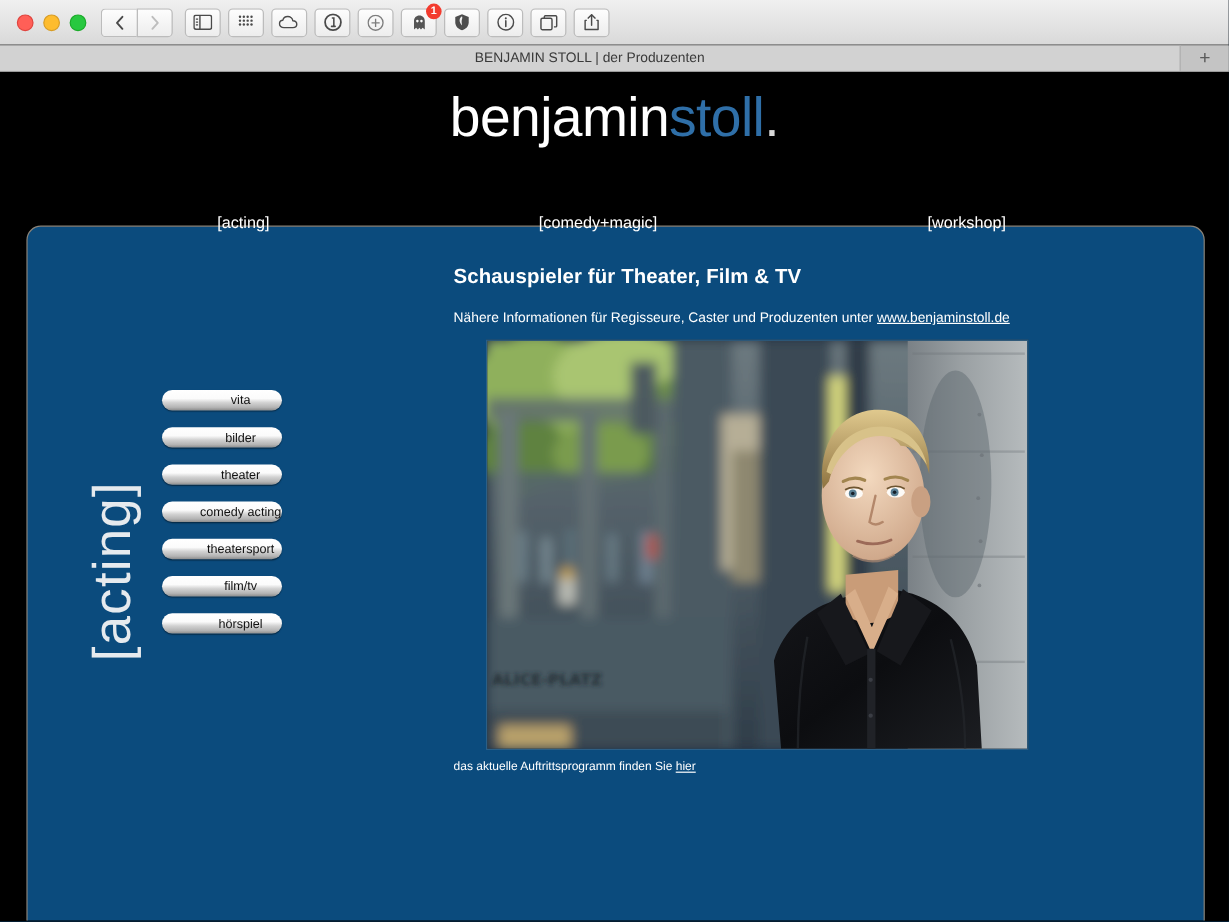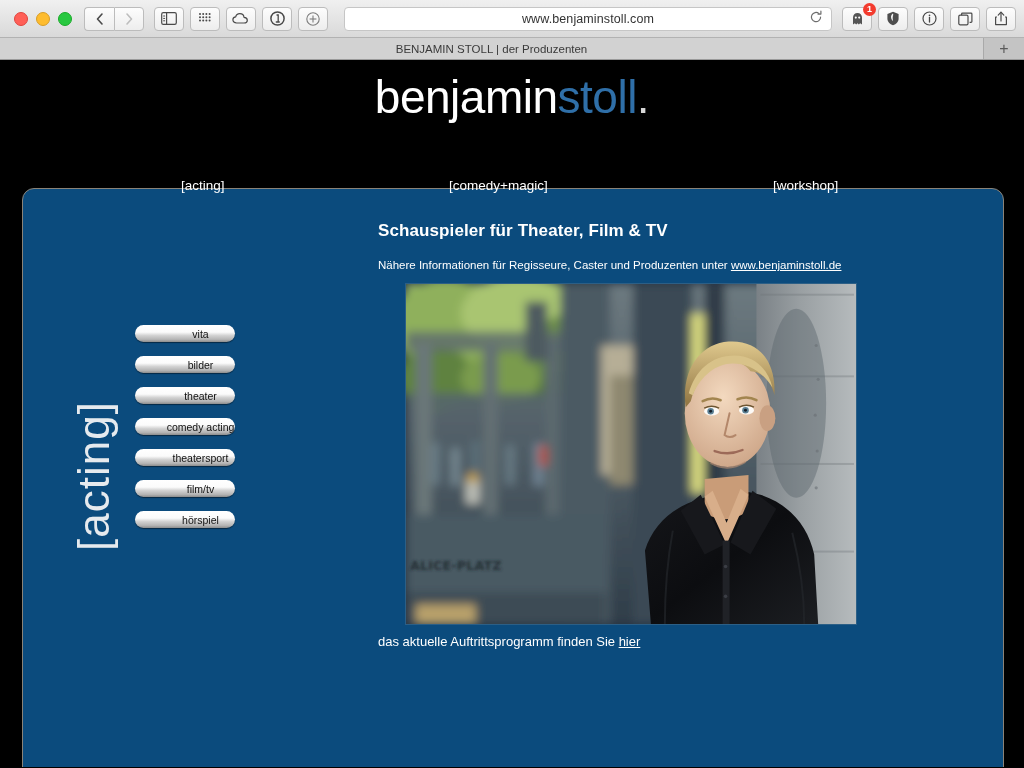--- a/index.html
+++ b/index.html
@@ -173,21 +173,21 @@
     width:452px;height:342px;
     margin:0 auto;
     border:1px solid #2c5f86;
     box-sizing:border-box;
     position:relative;overflow:hidden;
     background:#243243;
   }
   #photo-frame svg{display:block;width:100%;height:100%;}
 
   #photo-caption{
-    margin-top:9px;font-size:13px;color:#ffffff;
+    margin-top:9px;font-size:10px;color:#ffffff;
   }
 </style>
 </head>
 <body>
 
 <div id="browser-chrome">
 
   <div class="traffic-lights">
     <div class="tl red"></div>
     <div class="tl yellow"></div>
@@ -248,31 +248,20 @@
   </div>
 
   <div class="chrome-btn plus-std">
     <svg width="14" height="14" viewBox="0 0 14 14">
         <circle cx="7" cy="7" r="6.2" fill="none" stroke="currentColor" stroke-width="1.1"></circle>
         <line x1="7" y1="3.6" x2="7" y2="10.4" stroke="currentColor" stroke-width="1.1"></line>
         <line x1="3.6" y1="7" x2="10.4" y2="7" stroke="currentColor" stroke-width="1.1"></line>
       </svg>
   </div>
 
-  <div class="addr-wrap">
-    <div class="addr-bar">
-      <span class="addr-text">www.benjaminstoll.com</span>
-      <span class="reload-ic">
-        <svg width="14" height="14" viewBox="0 0 14 14">
-            <path d="M11.6 7 A4.6 4.6 0 1 1 10 3.6" fill="none" stroke="currentColor" stroke-width="1.2" stroke-linecap="round"></path>
-            <path d="M11.9 1.2 L11.9 4.1 L9 4.1" fill="none" stroke="currentColor" stroke-width="1.2" stroke-linecap="round" stroke-linejoin="round"></path>
-          </svg>
-      </span>
-    </div>
-  </div>
 
   <div class="right-tools">
     <div class="chrome-btn ghost-wrap">
       <svg width="13" height="14" viewBox="0 0 13 14">
           <path d="M6.5 1 C9.2 1 11 3 11 5.6 L11 12.6 L9.2 11.2 L7.8 12.6 L6.5 11.2 L5.2 12.6 L3.8 11.2 L2 12.6 L2 5.6 C2 3 3.8 1 6.5 1 Z" fill="#555"></path>
           <circle cx="4.8" cy="5.6" r="1.05" fill="#fff"></circle>
           <circle cx="8.2" cy="5.6" r="1.05" fill="#fff"></circle>
         </svg>
       <span class="badge">1</span>
     </div>

